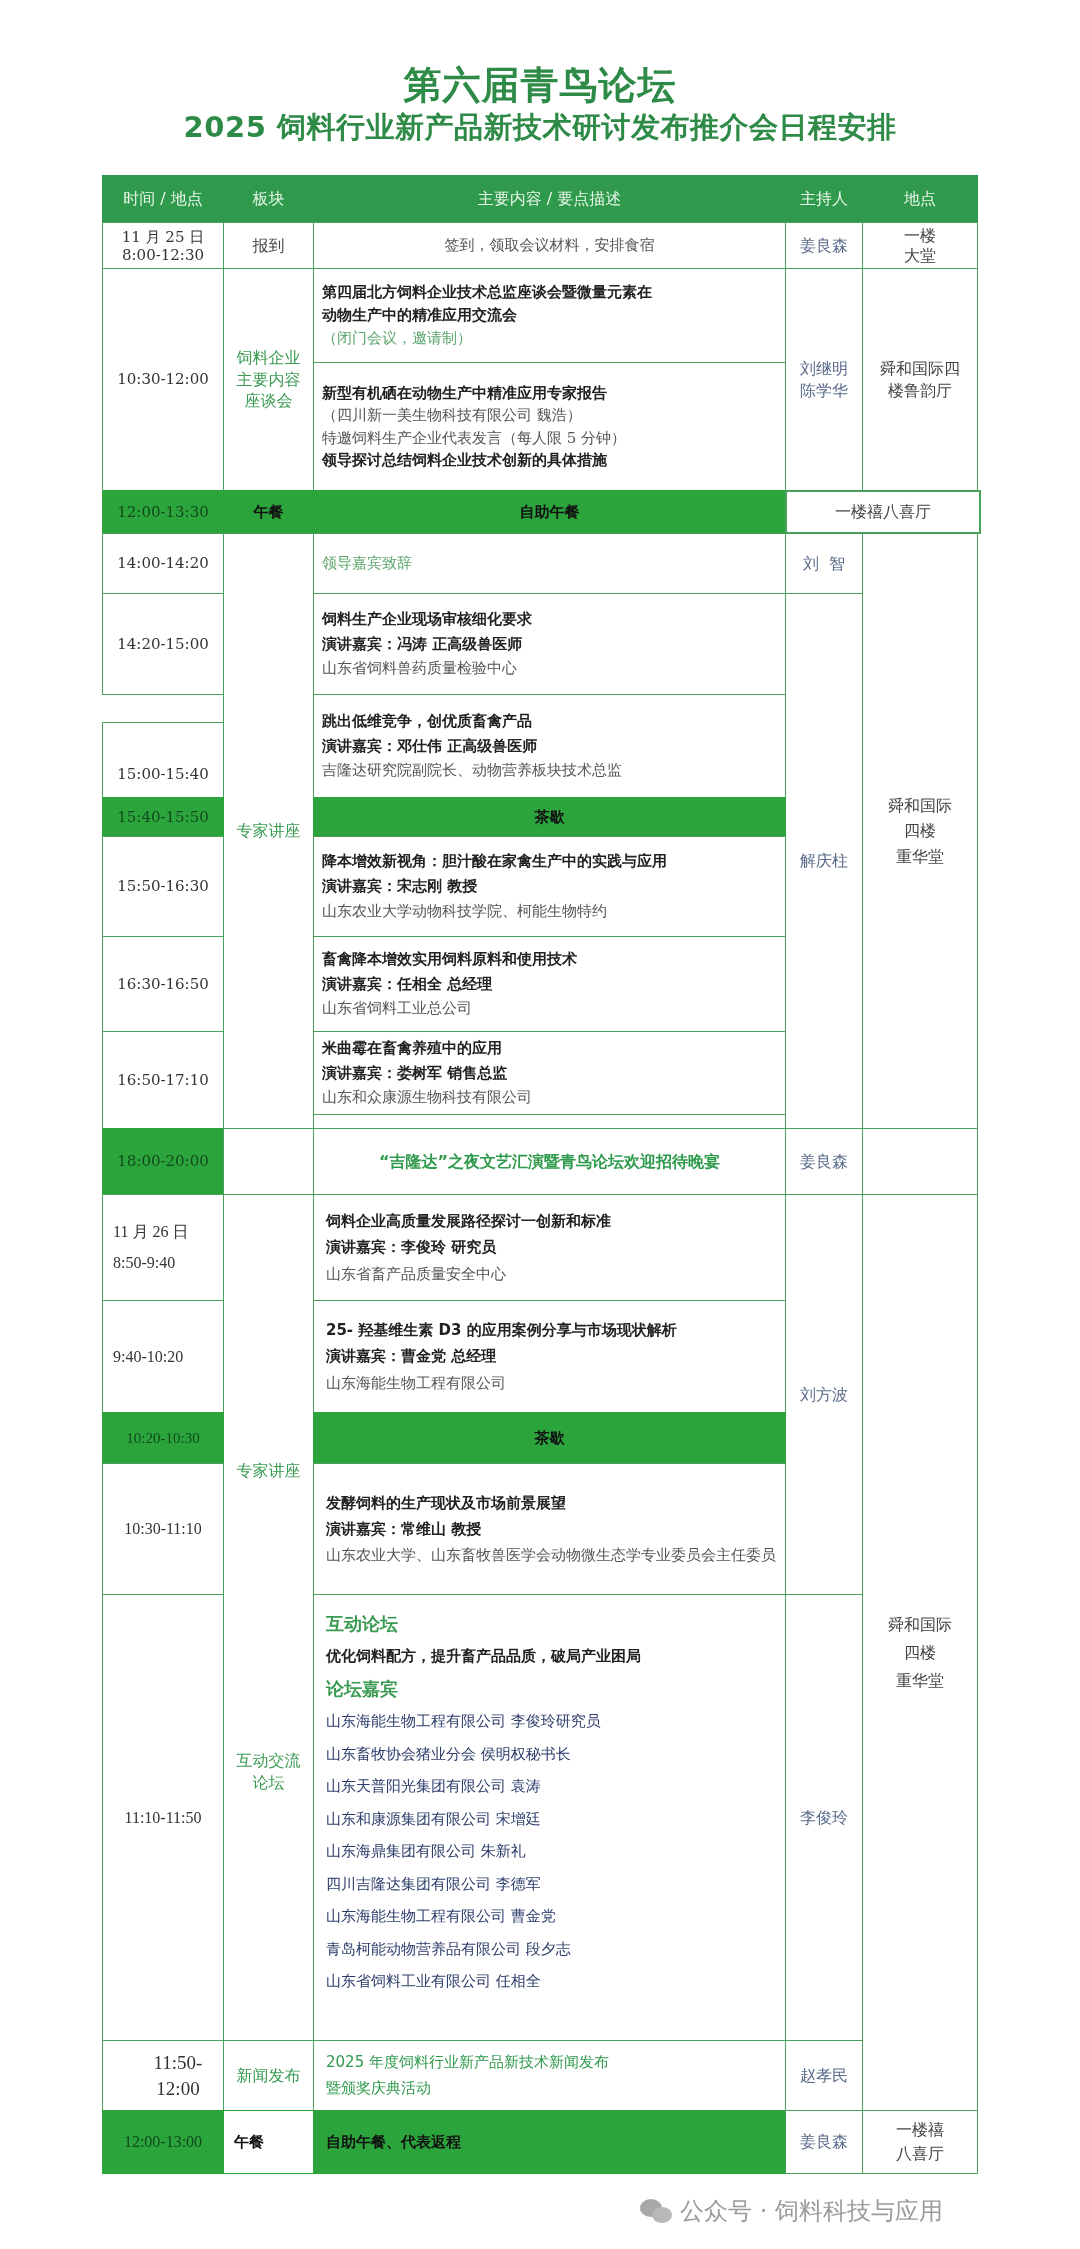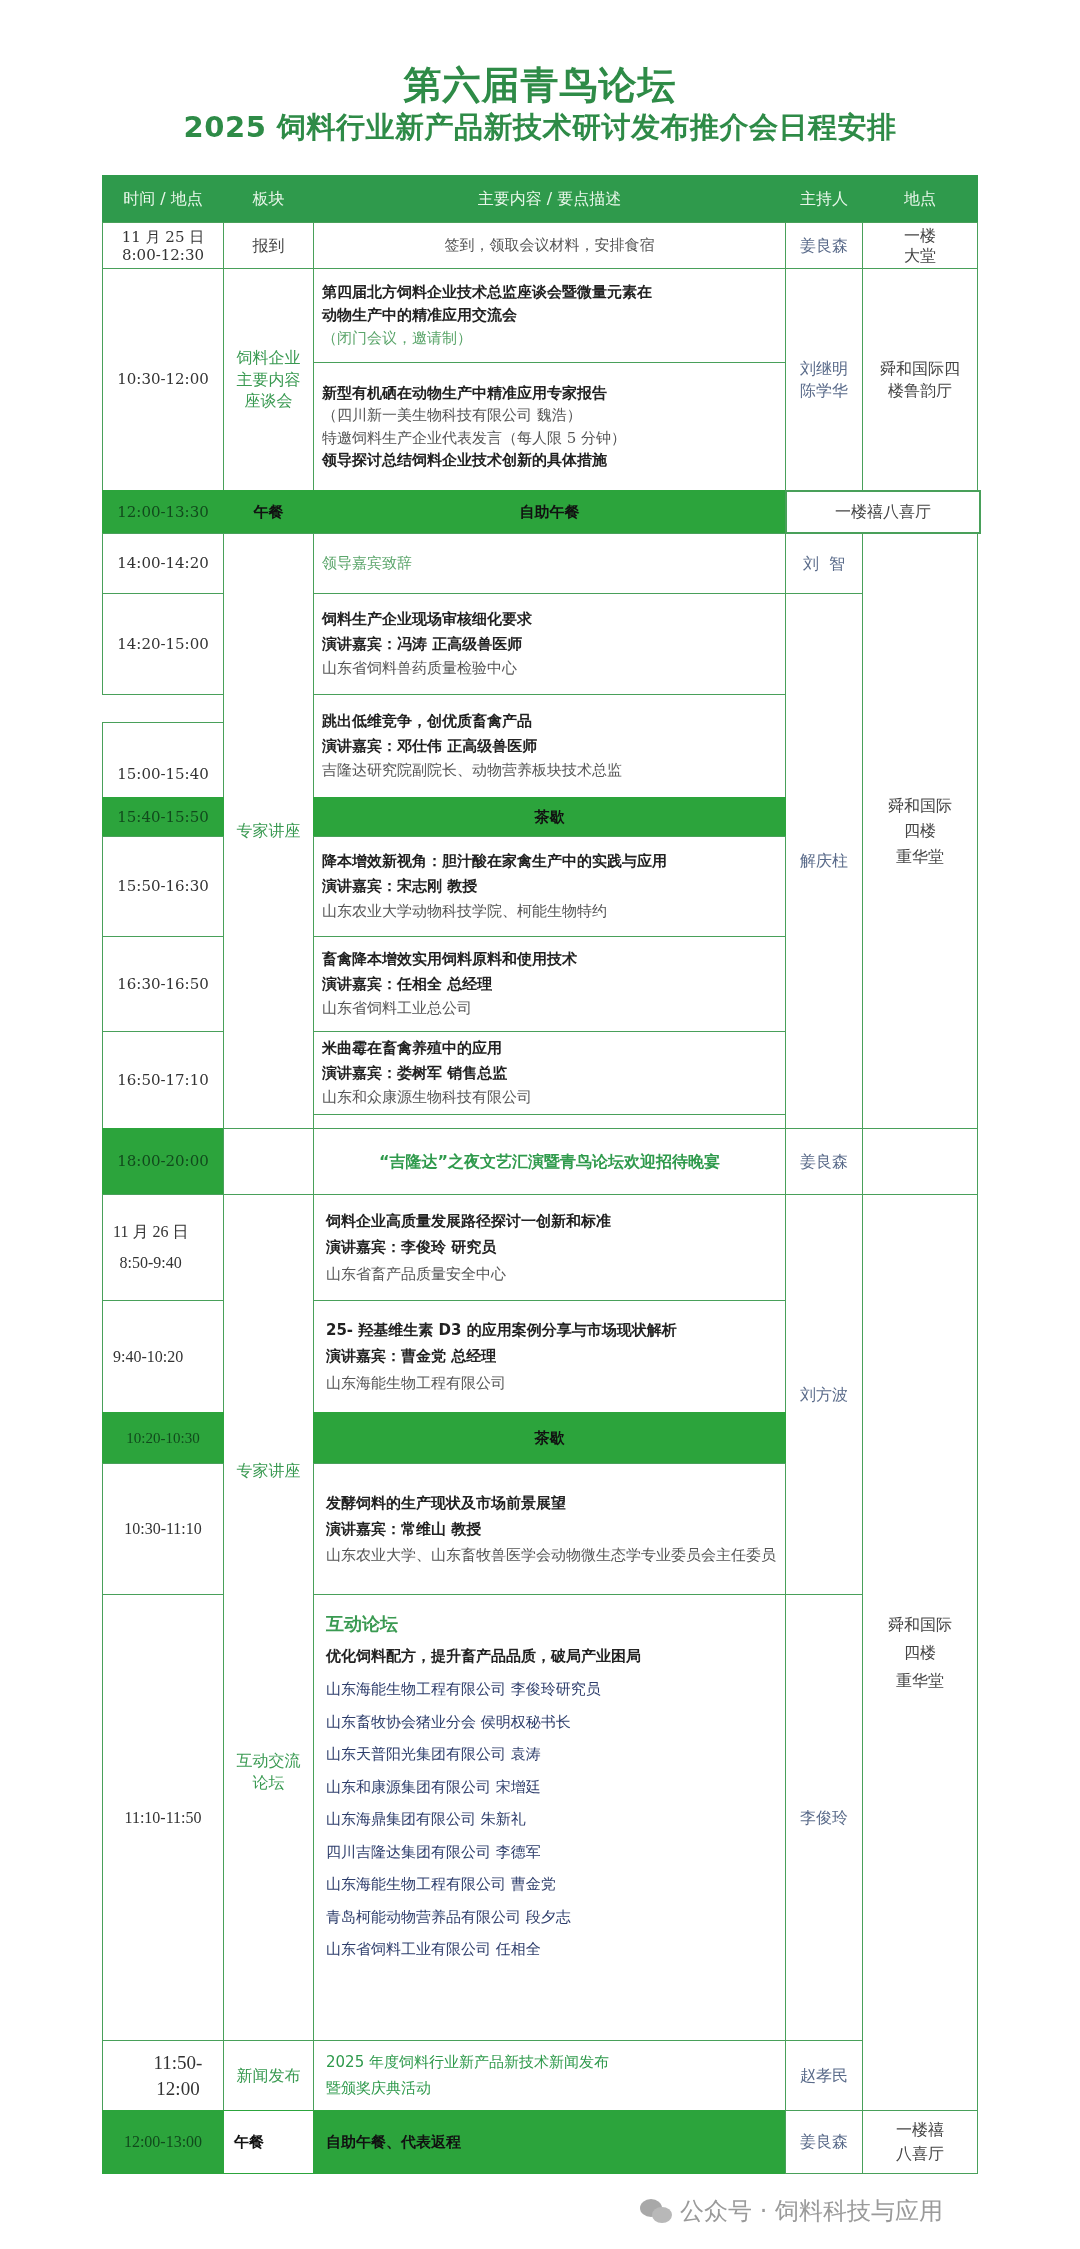--- a/index.html
+++ b/index.html
@@ -141,21 +141,21 @@
 <div class="cell" style="left:313px;top:1128px;width:473px;height:67px;color:#2f9a4c;font-weight:bold;font-size:16px;">“吉隆达”之夜文艺汇演暨青鸟论坛欢迎招待晚宴</div>
 <div class="cell host" style="left:785px;top:1128px;width:78px;height:67px;">姜良森</div>
 <div class="cell" style="left:862px;top:1128px;width:116px;height:67px;"></div>
 
 <div class="cell blk" style="left:223px;top:1194px;width:91px;height:847px;border-bottom-color:#49a05a;">
   <div style="position:absolute;top:265px;left:0;width:100%;text-align:center;" class="blk">专家讲座</div>
   <div style="position:absolute;top:555px;left:0;width:100%;text-align:center;white-space:pre-line;" class="blk">互动交流
 论坛</div>
 </div>
 
-<div class="cell time" style="left:102px;top:1194px;width:122px;height:107px;white-space:pre-line;justify-content:flex-start;padding-left:10px;text-align:center;line-height:1.9;font-family:'Liberation Serif',serif;font-size:16px;">11 月 26 日
+<div class="cell time" style="left:102px;top:1194px;width:122px;height:107px;white-space:pre-line;justify-content:flex-start;padding-left:10px;text-align:left;line-height:1.9;font-family:'Liberation Serif',serif;font-size:16px;">11 月 26 日
 8:50-9:40</div>
 <div class="cell content" style="left:313px;top:1194px;width:473px;height:107px;padding-left:12px;">
   <div class="lines" style="line-height:1.75;">
     <span class="b">饲料企业高质量发展路径探讨一创新和标准</span>
     <span class="b">演讲嘉宾：李俊玲 研究员</span>
     <span class="s">山东省畜产品质量安全中心</span>
   </div>
 </div>
 
 <div class="cell time" style="left:102px;top:1300px;width:122px;height:113px;justify-content:flex-start;padding-left:10px;font-family:'Liberation Serif',serif;font-size:16px;">9:40-10:20</div>
@@ -183,20 +183,21 @@
 
 <div class="cell loc" style="left:862px;top:1194px;width:116px;height:917px;white-space:pre-line;line-height:1.75;">舜和国际
 四楼
 重华堂</div>
 
 <div class="cell time" style="left:102px;top:1594px;width:122px;height:447px;font-family:'Liberation Serif',serif;font-size:16px;">11:10-11:50</div>
 <div class="cell content" style="left:313px;top:1594px;width:473px;height:447px;padding-left:12px;align-items:flex-start;padding-top:14px;">
   <div class="lines">
     <span class="gh" style="line-height:30px;">互动论坛</span>
     <span class="b" style="line-height:34px;">优化饲料配方，提升畜产品品质，破局产业困局</span>
+    <span class="gh" style="line-height:32px;">论坛嘉宾</span>
     <span class="nav">山东海能生物工程有限公司  李俊玲研究员</span>
     <span class="nav">山东畜牧协会猪业分会  侯明权秘书长</span>
     <span class="nav">山东天普阳光集团有限公司  袁涛</span>
     <span class="nav">山东和康源集团有限公司  宋增廷</span>
     <span class="nav">山东海鼎集团有限公司  朱新礼</span>
     <span class="nav">四川吉隆达集团有限公司  李德军</span>
     <span class="nav">山东海能生物工程有限公司  曹金党</span>
     <span class="nav">青岛柯能动物营养品有限公司  段夕志</span>
     <span class="nav">山东省饲料工业有限公司  任相全</span>
   </div>

